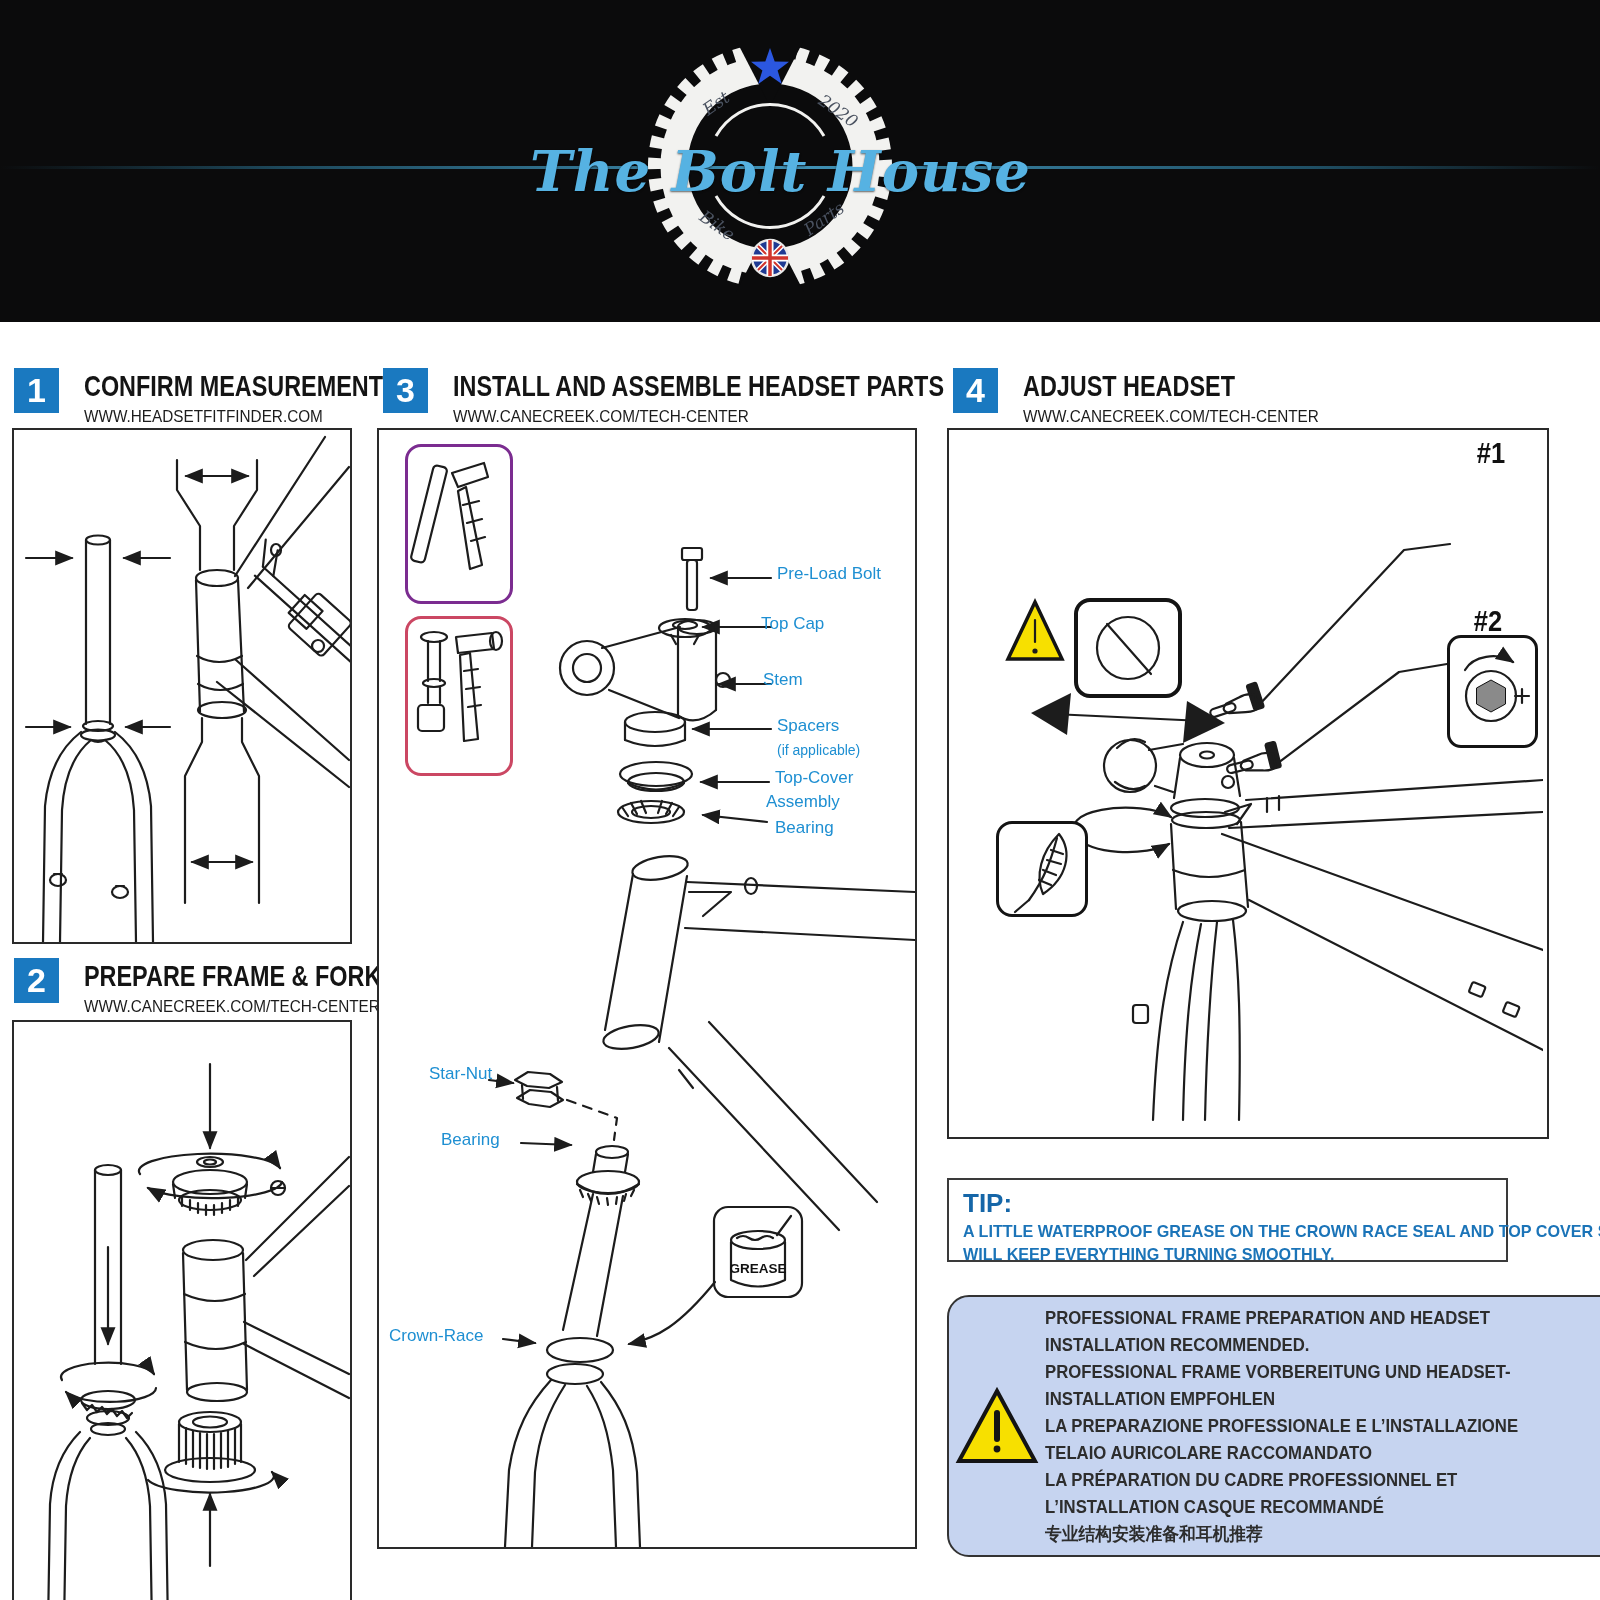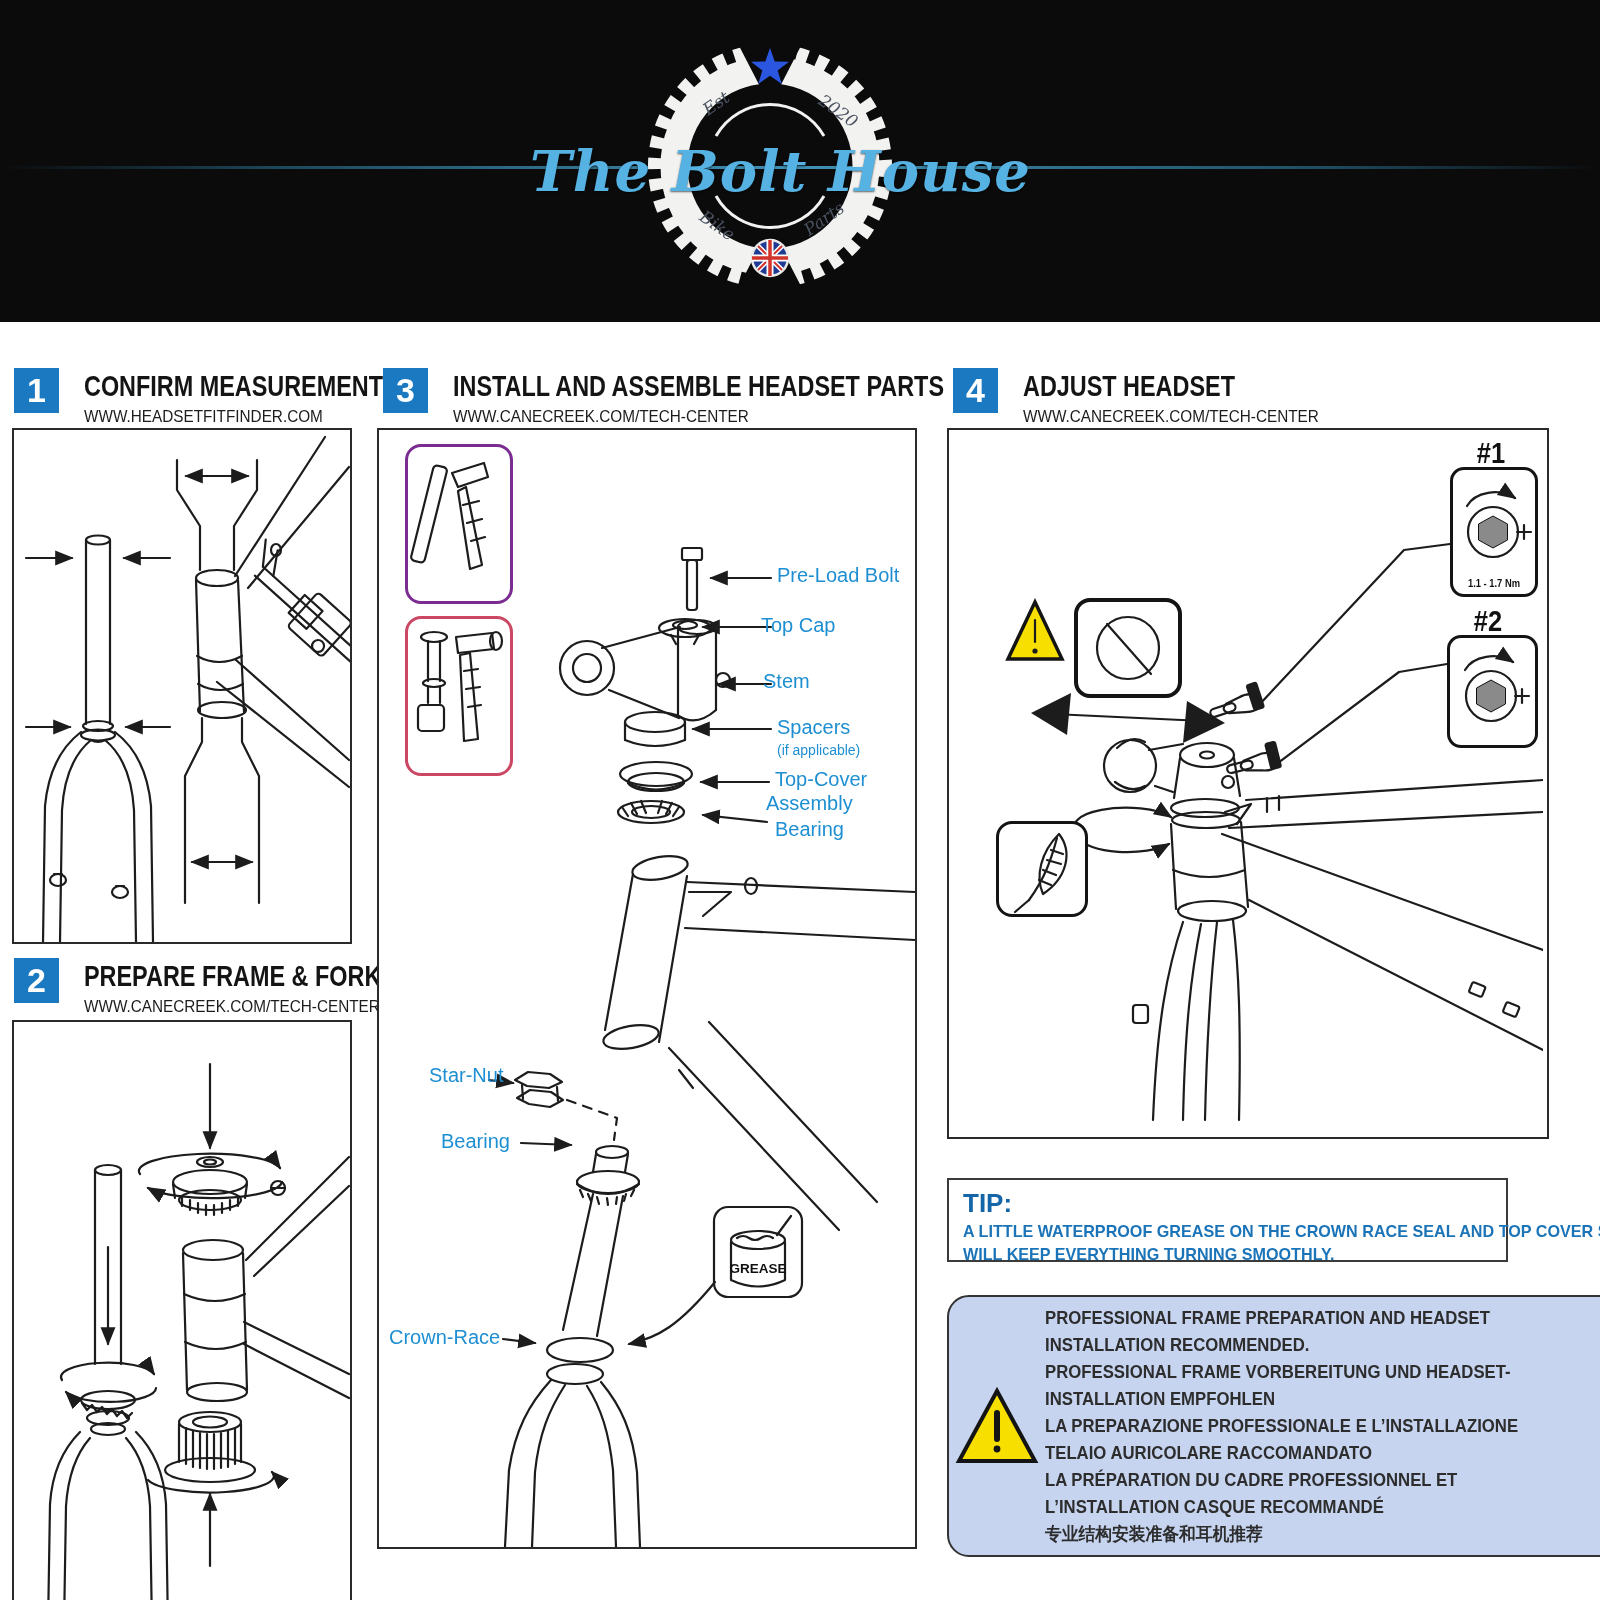--- a/index.html
+++ b/index.html
@@ -27,21 +27,21 @@
   .panel{position:absolute;border:2px solid #2a2a2a;background:#fff}
   #p1{left:12px;top:428px;width:336px;height:512px}
   #p2{left:12px;top:1020px;width:336px;height:610px}
   #p3{left:377px;top:428px;width:536px;height:1117px}
   #p4{left:947px;top:428px;width:598px;height:707px}
   
   .toolbox{position:absolute;border-radius:16px;background:#fff}
   #tb1{left:26px;top:14px;width:102px;height:154px;border:3px solid #7b2c90}
   #tb2{left:26px;top:186px;width:102px;height:154px;border:3px solid #cb4763}
   
-  .plabel{position:absolute;color:#1e8fd2;font-size:20px;font-weight:500;white-space:nowrap}
+  .plabel{position:absolute;color:#1e8fd2;font-size:17px;font-weight:500;white-space:nowrap}
   .plabel.small{font-size:14px}
   
   .torq{position:absolute;border:3px solid #141414;border-radius:14px;background:#fff}
   .torq-label{position:absolute;font-size:30px;font-weight:700;color:#111;text-align:center;width:86px;
               transform:scaleX(.85)}
   .torq-spec{position:absolute;bottom:5px;left:0;width:100%;text-align:center;
              font-size:11px;font-weight:700;color:#111;transform:scaleX(.85)}
   .probox{position:absolute;border:4px solid #141414;border-radius:16px;background:#fff}
   
   #tip{left:947px;top:1178px;width:561px;height:84px;border:2px solid #3a3a3a;padding:8px 0 0 14px;box-sizing:border-box}
@@ -417,29 +417,20 @@
   <div class="probox" style="left:47px;top:391px;width:86px;height:90px;border-width:3px">
     <svg class="art" width="86" height="90" viewBox="0 0 86 90">
       <path d="M60,10 C74,28 68,54 44,70 C36,52 42,28 60,10 z"></path>
       <path d="M58,14 C52,36 46,54 30,76"></path>
       <path d="M52,26 l12,4 M48,36 l14,4 M44,46 l13,5 M40,56 l12,5" stroke-width="1.4"></path>
       <path d="M30,76 L16,88" stroke-width="2"></path>
     </svg>
   </div>
 
   <div class="torq-label" style="left:499px;top:6px">#1</div>
-  <div class="torq" style="left:501px;top:37px;width:82px;height:124px">
-    <svg class="art" width="82" height="124" viewBox="0 0 82 124">
-      <path d="M14,36 A30,22 0 0 1 62,28" stroke-width="3" marker-end="url(#ah)"></path>
-      <circle cx="40" cy="62" r="25" fill="#b5b5b5" stroke="#222"></circle>
-      <polygon points="40,46 54.5,54 54.5,70 40,78 25.5,70 25.5,54" fill="#8a8a8a" stroke="#111"></polygon>
-      <path d="M64,62 L78,62 M71,55 L71,69" stroke-width="5"></path>
-    </svg>
-    <div class="torq-spec">1.1 - 1.7 Nm</div>
-  </div>
 
   <div class="torq-label" style="left:496px;top:174px">#2</div>
   <div class="torq" style="left:498px;top:205px;width:85px;height:107px">
     <svg class="art" width="85" height="107" viewBox="0 0 85 107">
       <path d="M15,32 A30,22 0 0 1 63,24" stroke-width="3" marker-end="url(#ah)"></path>
       <circle cx="41" cy="58" r="25" fill="#b5b5b5" stroke="#222"></circle>
       <polygon points="41,42 55.5,50 55.5,66 41,74 26.5,66 26.5,50" fill="#8a8a8a" stroke="#111"></polygon>
       <path d="M65,58 L79,58 M72,51 L72,65" stroke-width="5"></path>
     </svg>
   </div>

